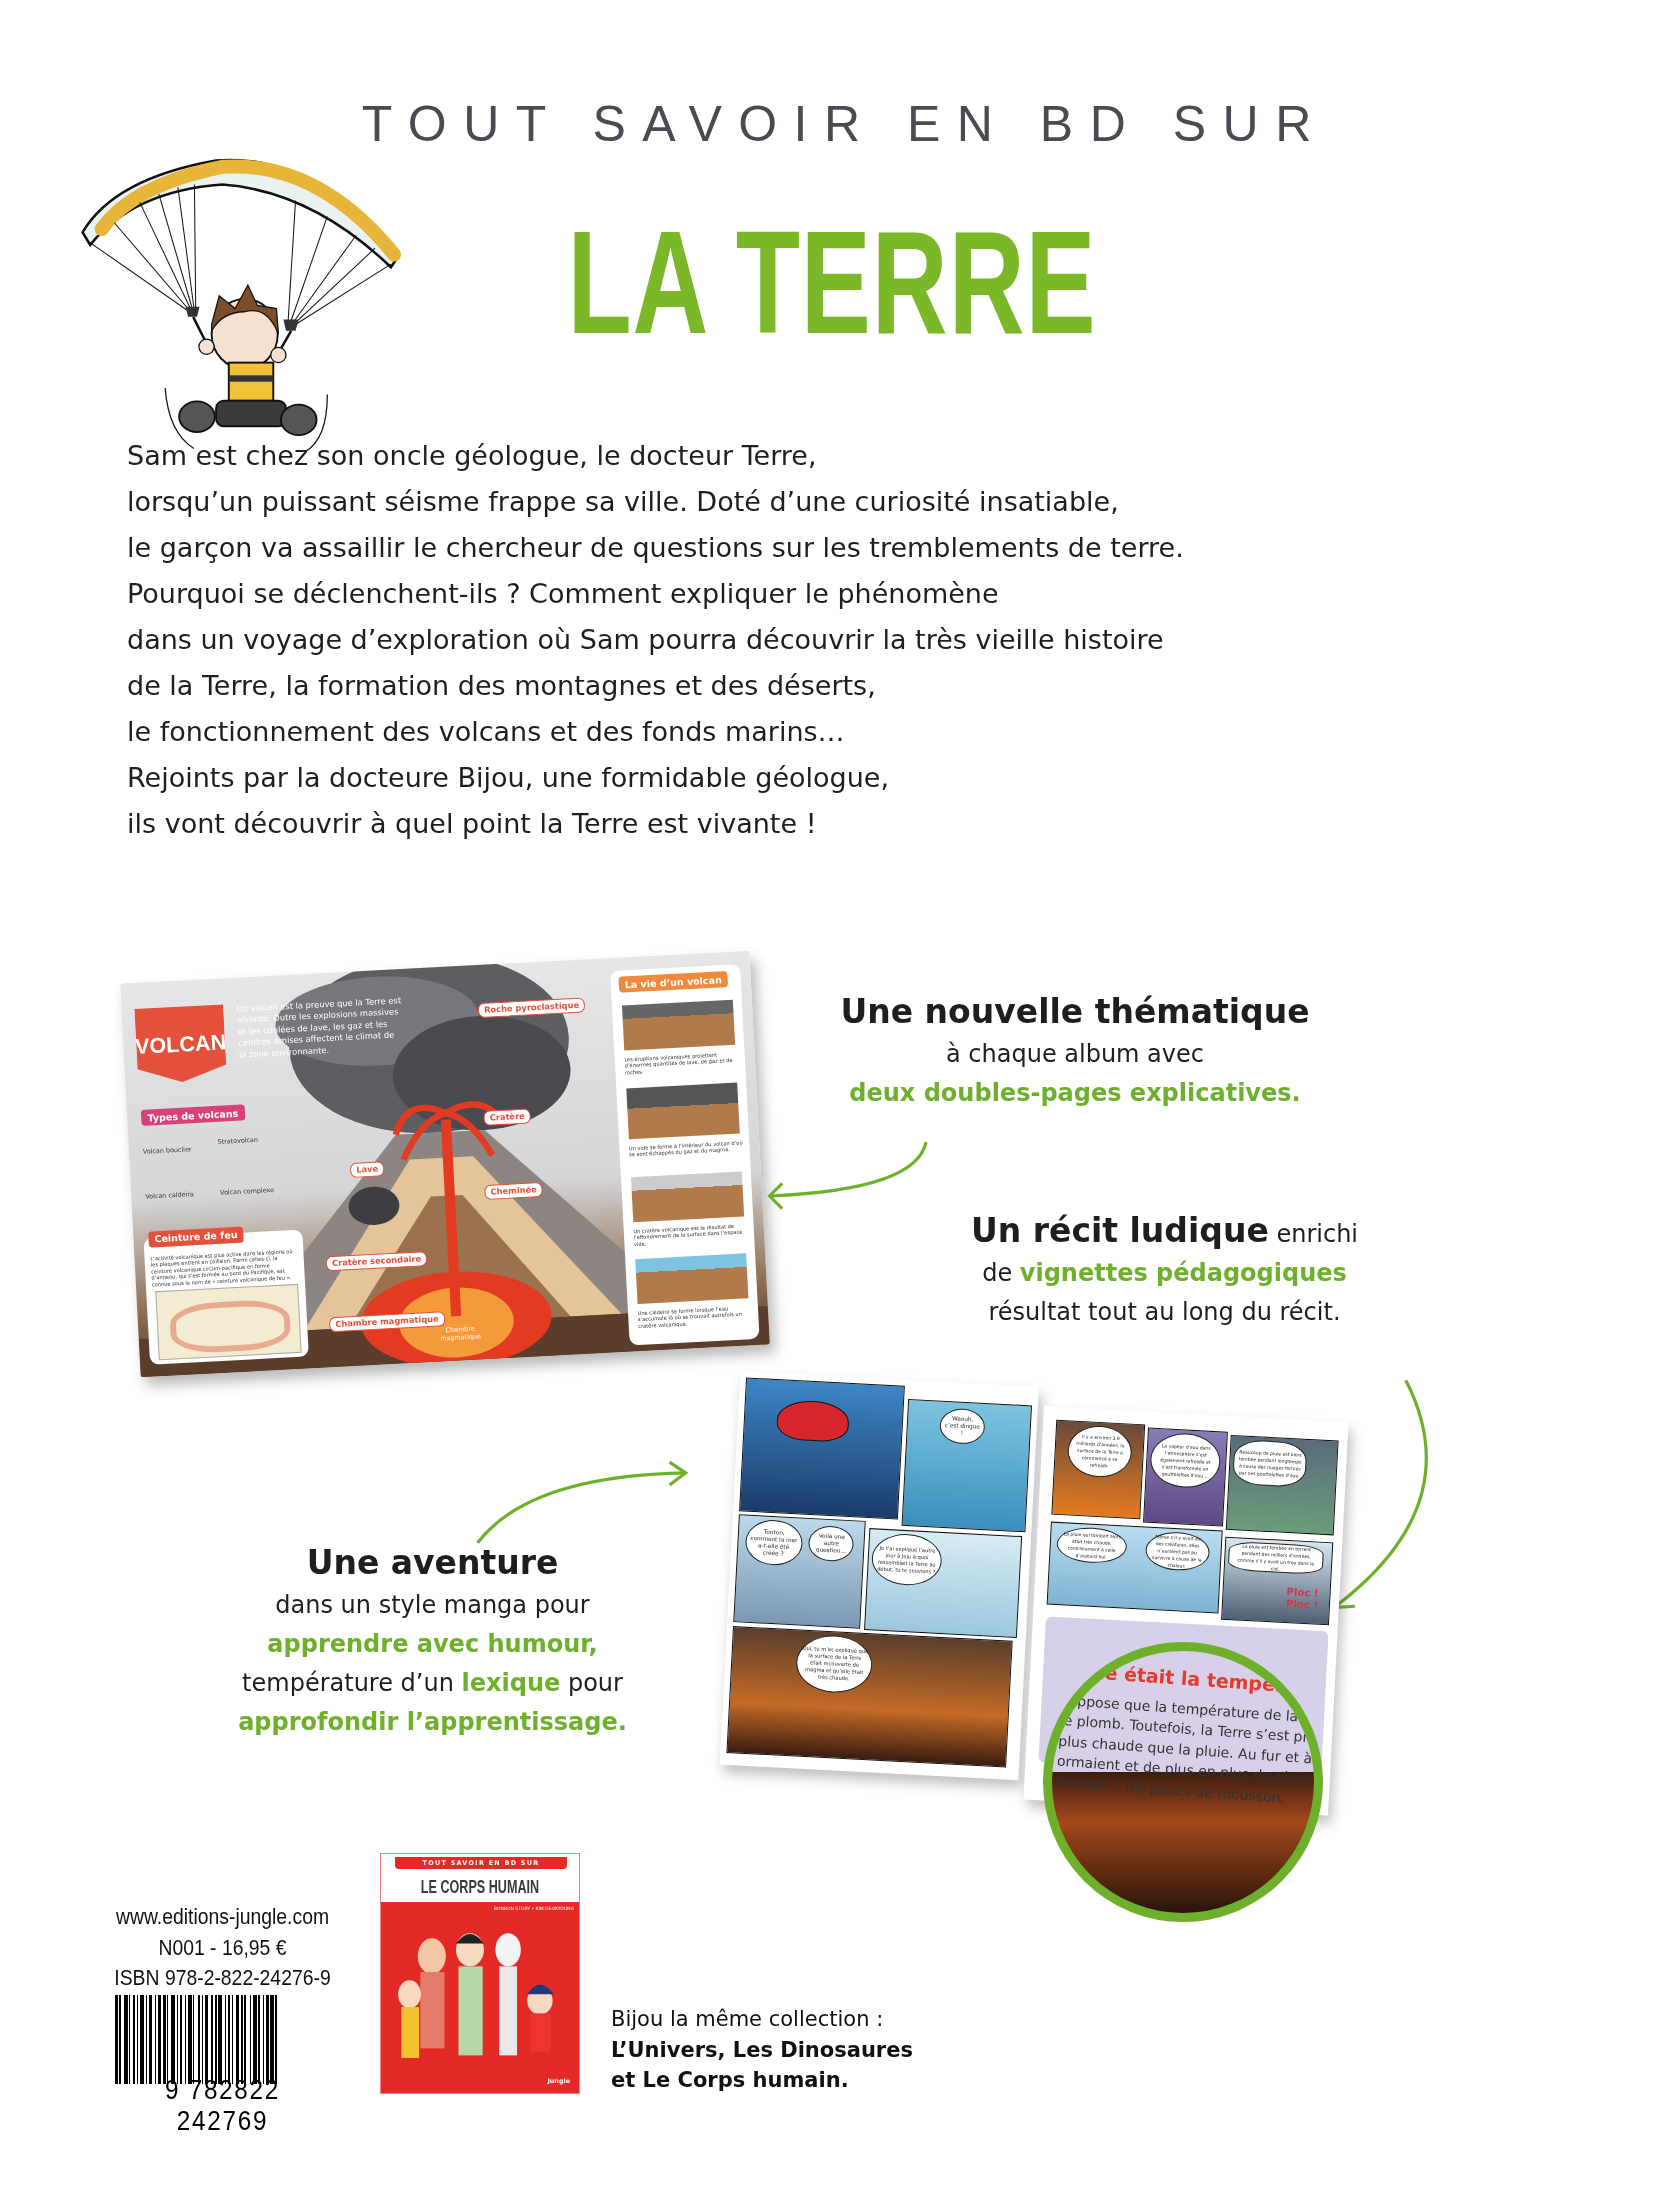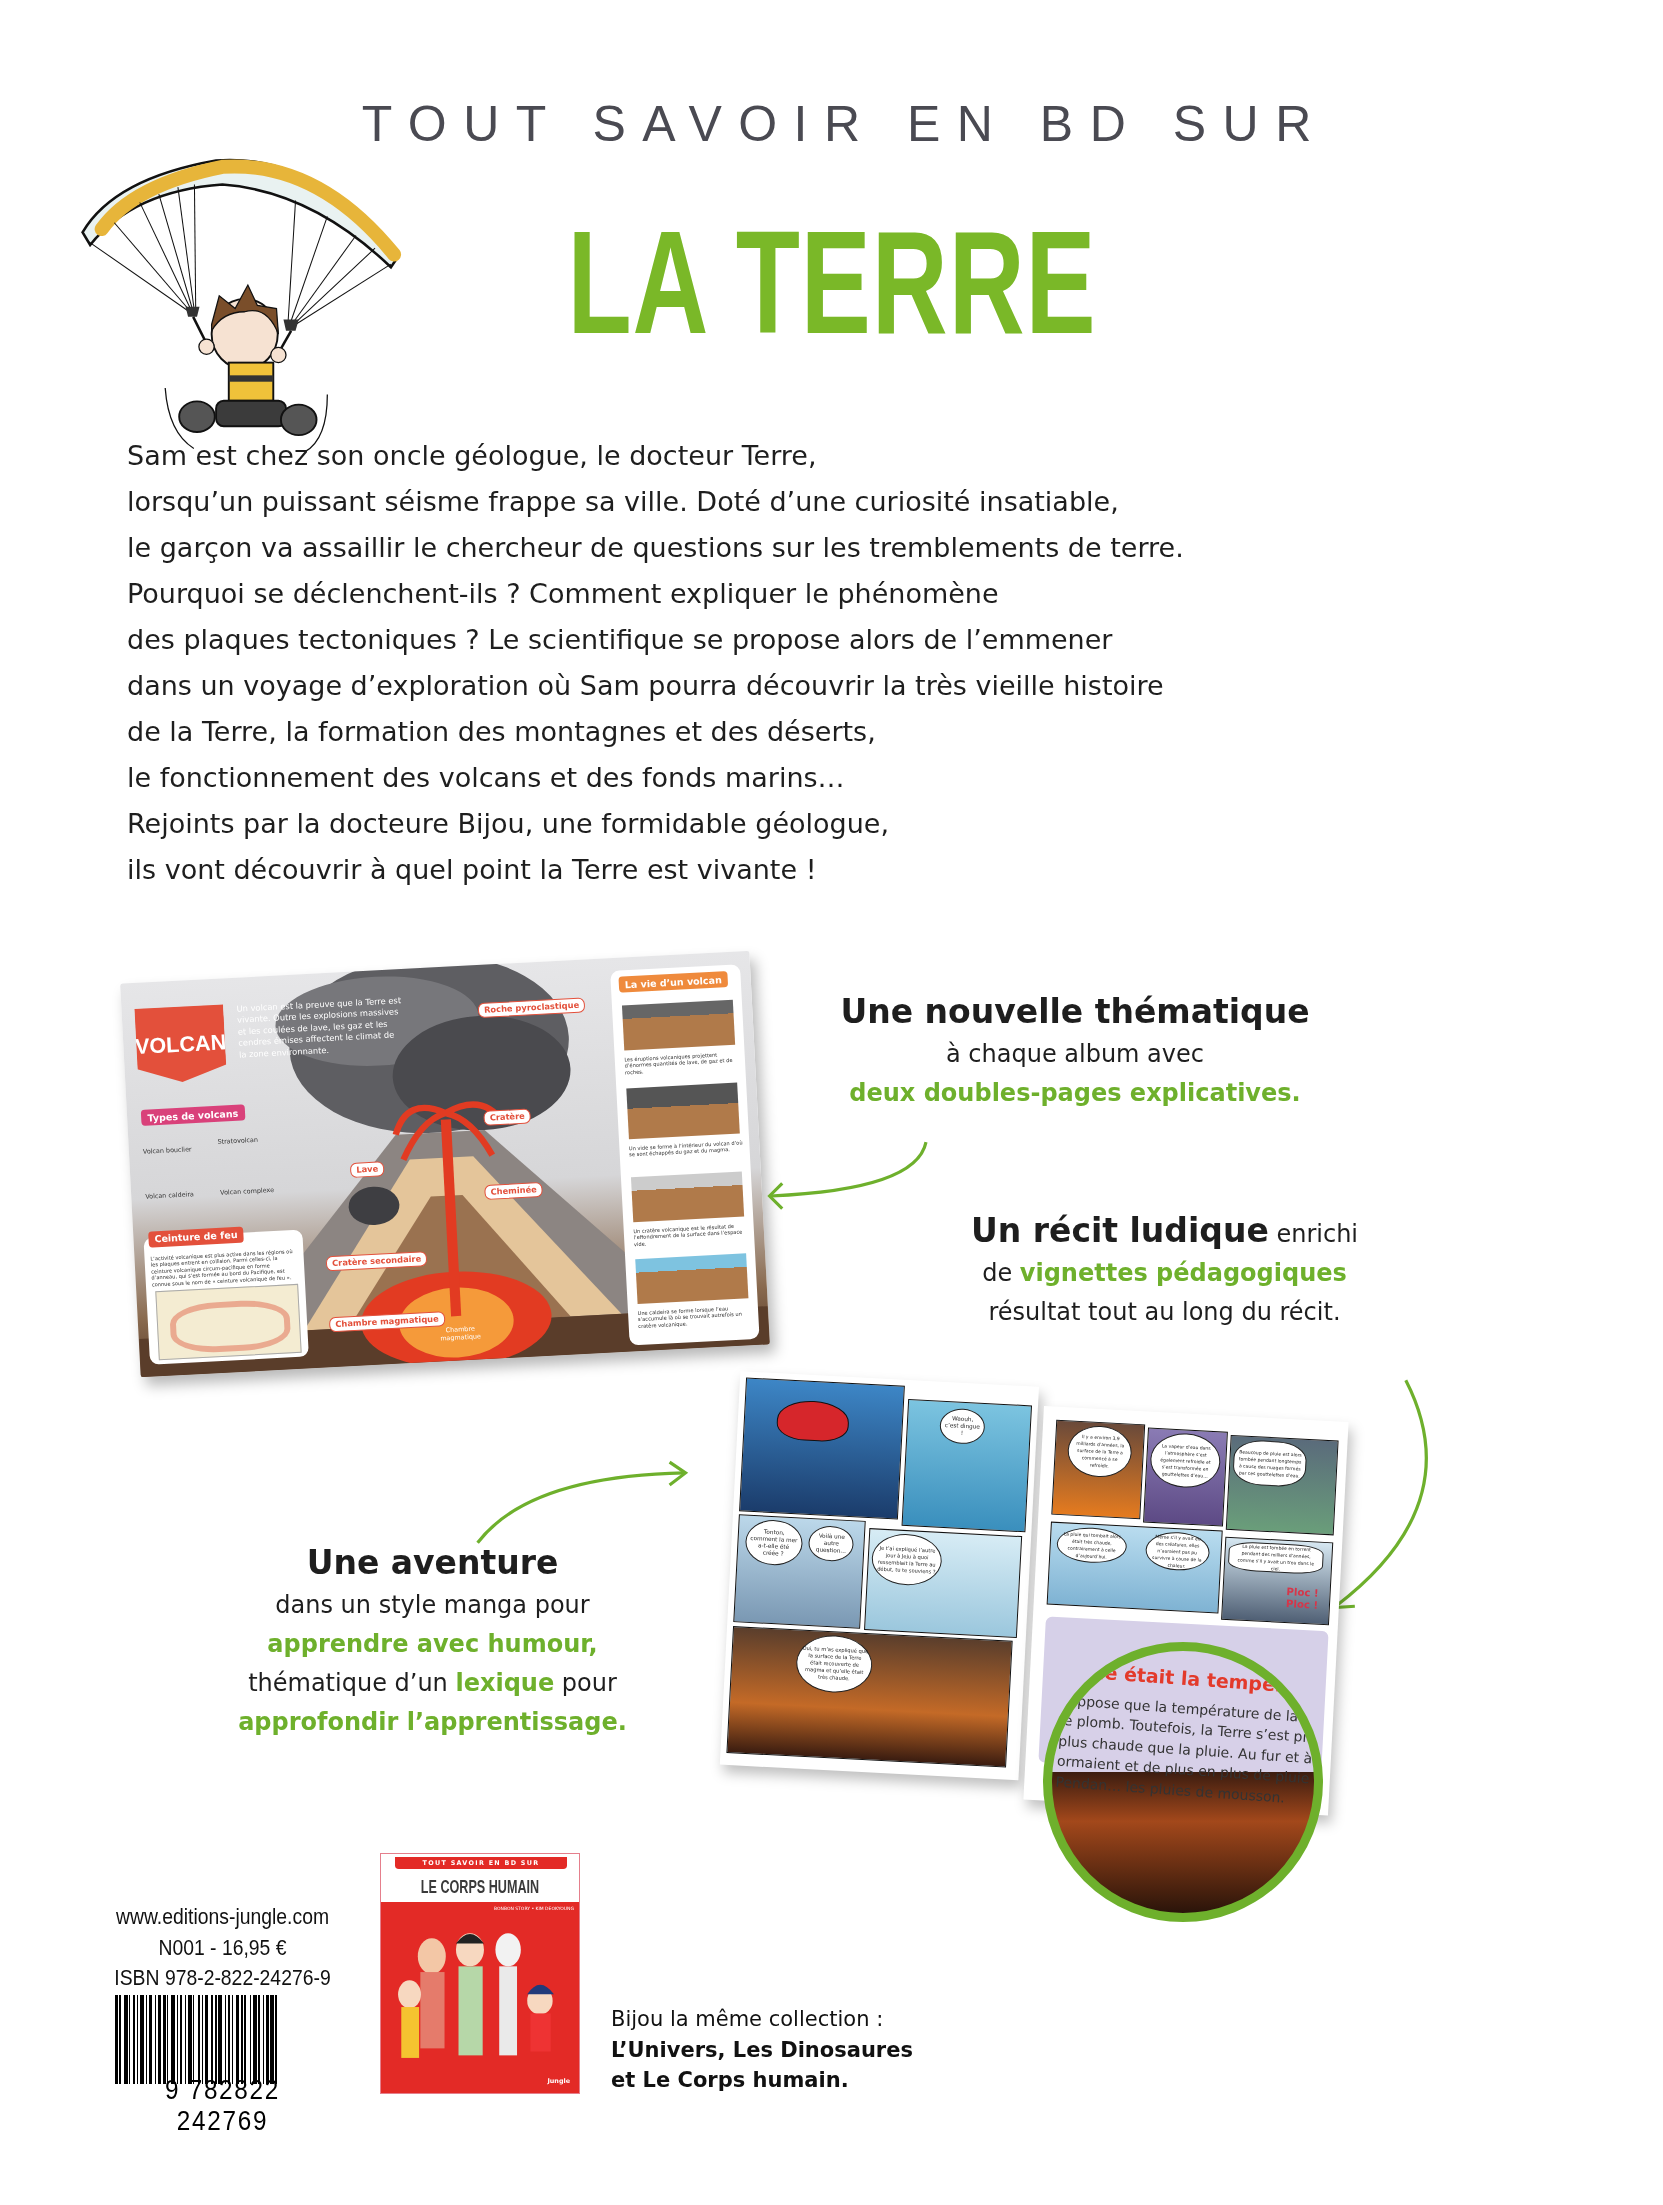--- a/index.html
+++ b/index.html
@@ -84,21 +84,20 @@
     <path d="M140 420 Q145 490 185 515" fill="none" stroke="#111" stroke-width="2"></path>
     <path d="M395 430 Q395 500 360 520" fill="none" stroke="#111" stroke-width="2"></path>
   </svg>
 </div>
 
 <div class="abs blurb">
   <div>Sam est chez son oncle géologue, le docteur Terre,</div>
   <div>lorsqu’un puissant séisme frappe sa ville. Doté d’une curiosité insatiable,</div>
   <div>le garçon va assaillir le chercheur de questions sur les tremblements de terre.</div>
   <div>Pourquoi se déclenchent-ils ? Comment expliquer le phénomène</div>
-  <div>des plaques tectoniques ? Le scientifique se propose alors de l’emmener</div>
   <div>dans un voyage d’exploration où Sam pourra découvrir la très vieille histoire</div>
   <div>de la Terre, la formation des montagnes et des déserts,</div>
   <div>le fonctionnement des volcans et des fonds marins…</div>
   <div>Rejoints par la docteure Bijou, une formidable géologue,</div>
   <div>ils vont découvrir à quel point la Terre est vivante !</div>
 </div>
 
 <div class="abs volcano">
   <svg class="abs" style="left:0;top:0" width="630" height="394" viewBox="0 0 990 620">
     <ellipse cx="480" cy="120" rx="220" ry="140" fill="#5e5e62"></ellipse>
@@ -225,21 +224,21 @@
 
 <div class="abs magnifier">
   <div class="mag-title">uelle était la température d</div>
   <div class="mag-text">suppose que la température de la pluie sur T… ndre le plomb. Toutefois, la Terre s’est progressiv… ncore plus chaude que la pluie. Au fur et à mesure … ormaient et de plus en plus de pluie tombait. Pendan… les pluies de mousson.</div>
 </div>
 
 <div class="abs feat" style="left:140px;top:1540px;width:585px;">
   <div class="h">Une aventure</div>
   <div class="l">dans un style manga pour</div>
   <div class="l green">apprendre avec humour,</div>
-  <div class="l"><span>thématique d’un </span><span class="green">lexique</span><span> pour</span></div>
+  <div class="l"><span>température d’un </span><span class="green">lexique</span><span> pour</span></div>
   <div class="l green">approfondir l’apprentissage.</div>
 </div>
 
 <div class="abs info" style="top:1902px;">
   <div>www.editions-jungle.com</div>
   <div>N001 - 16,95 €</div>
   <div>ISBN 978-2-822-24276-9</div>
 </div>
 
 <div class="abs barcode">

